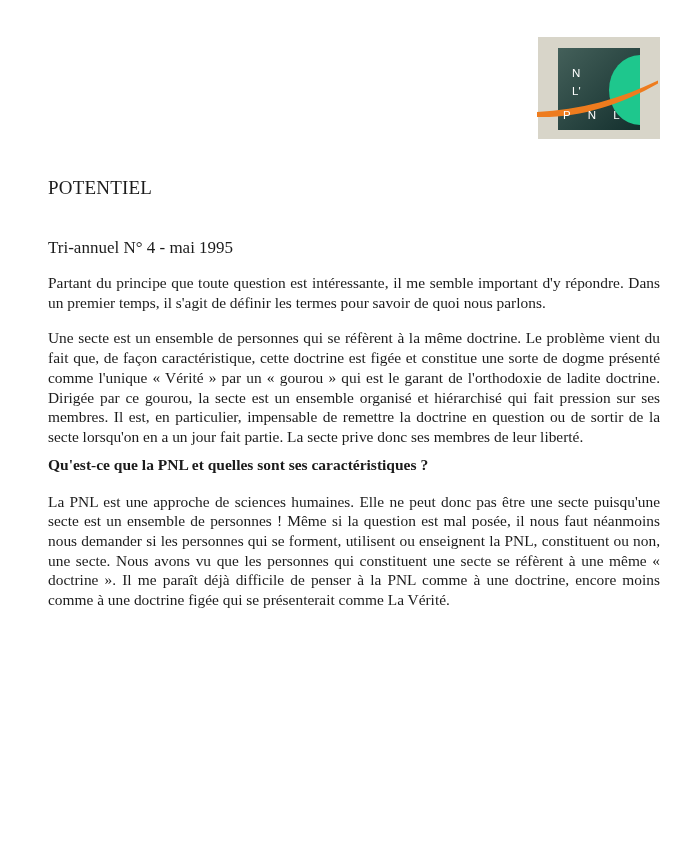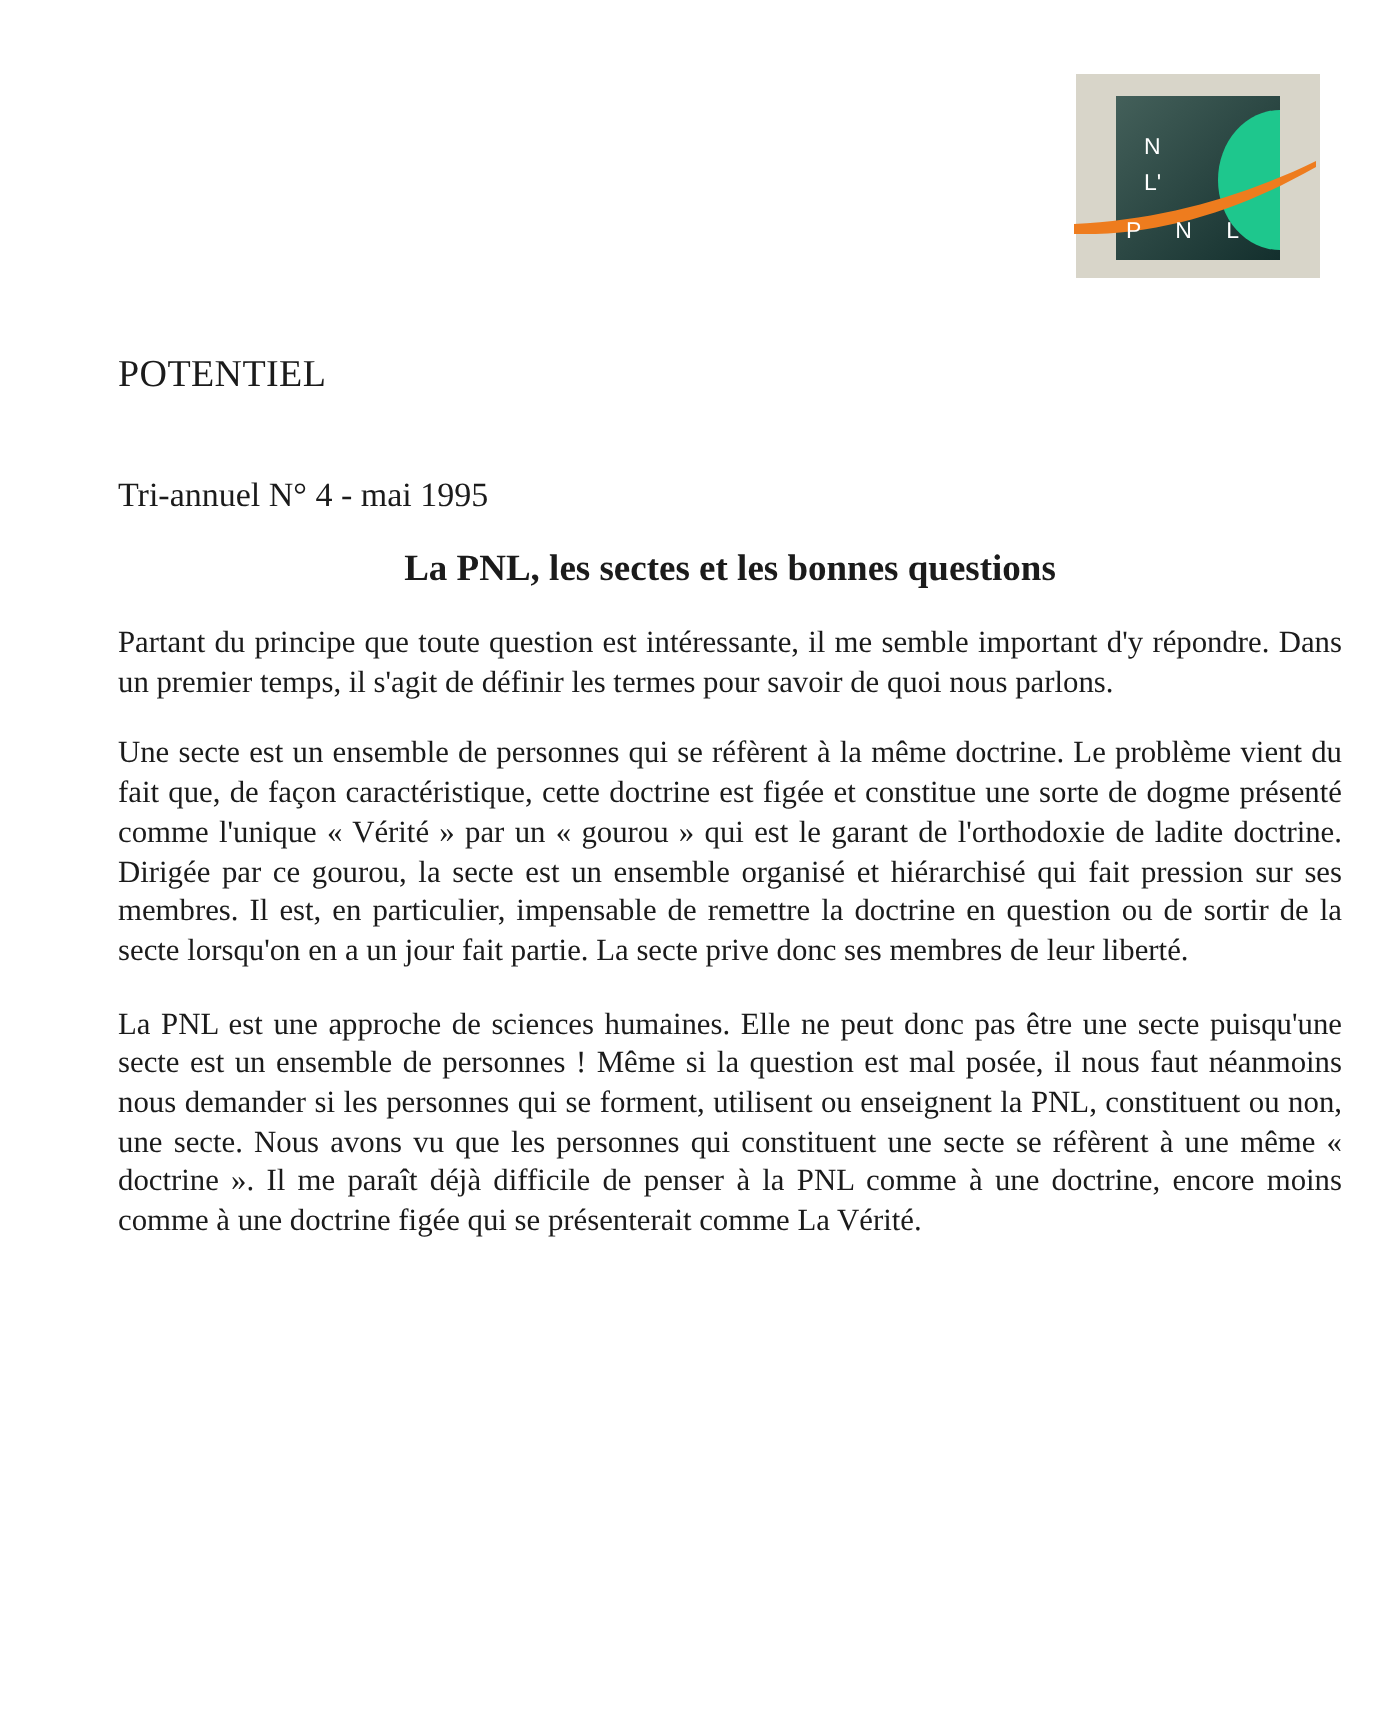--- a/index.html
+++ b/index.html
@@ -22,21 +22,21 @@
   }
   .logo svg { display: block; }
   .logo-letter {
     font-family: "Liberation Sans", sans-serif;
     font-size: 11.5px;
   }
   
   .content {
     position: absolute;
     top: 0;
-    left: 59px;
+    left: 48px;
     width: 612px;
   }
   .masthead {
     margin-top: 177px;
     font-size: 19px;
     line-height: 21px;
     letter-spacing: 0.2px;
   }
   .newsletter-title {
     margin-top: 31px;
@@ -101,25 +101,25 @@
       <text class="logo-letter" x="28" y="84" style="letter-spacing:7px" fill="#ffffff">P N L</text>
     </svg>
   </div>
 
   <div class="content">
     <div class="masthead">POTENTIEL</div>
 
 
     <div class="issue-line">Tri-annuel N° 4 - mai 1995</div>
 
-    <h1 class="article-title">La PNL, les sectes et les bonnes questions</h1>
 
 
     <p>Partant du principe que toute question est intéressante, il me semble important d'y répondre. Dans un premier temps, il s'agit de définir les termes pour savoir de quoi nous parlons.</p>
 
 
     <p class="mt18">Une secte est un ensemble de personnes qui se réfèrent à la même doctrine. Le problème vient du fait que, de façon caractéristique, cette doctrine est figée et constitue une sorte de dogme présenté comme l'unique « Vérité » par un « gourou » qui est le garant de l'orthodoxie de ladite doctrine. Dirigée par ce gourou, la secte est un ensemble organisé et hiérarchisé qui fait pression sur ses membres. Il est, en particulier, impensable de remettre la doctrine en question ou de sortir de la secte lorsqu'on en a un jour fait partie. La secte prive donc ses membres de leur liberté.</p>
 
+    <h2 class="mt8">Qu'est-ce que la PNL et quelles sont ses caractéristiques ?</h2>
 
     <p class="mt17">La PNL est une approche de sciences humaines. Elle ne peut donc pas être une secte puisqu'une secte est un ensemble de personnes ! Même si la question est mal posée, il nous faut néanmoins nous demander si les personnes qui se forment, utilisent ou enseignent la PNL, constituent ou non, une secte. Nous avons vu que les personnes qui constituent une secte se réfèrent à une même « doctrine ». Il me paraît déjà difficile de penser à la PNL comme à une doctrine, encore moins comme à une doctrine figée qui se présenterait comme La Vérité.</p>
   </div>
 
 </div>
 
 </body></html>

